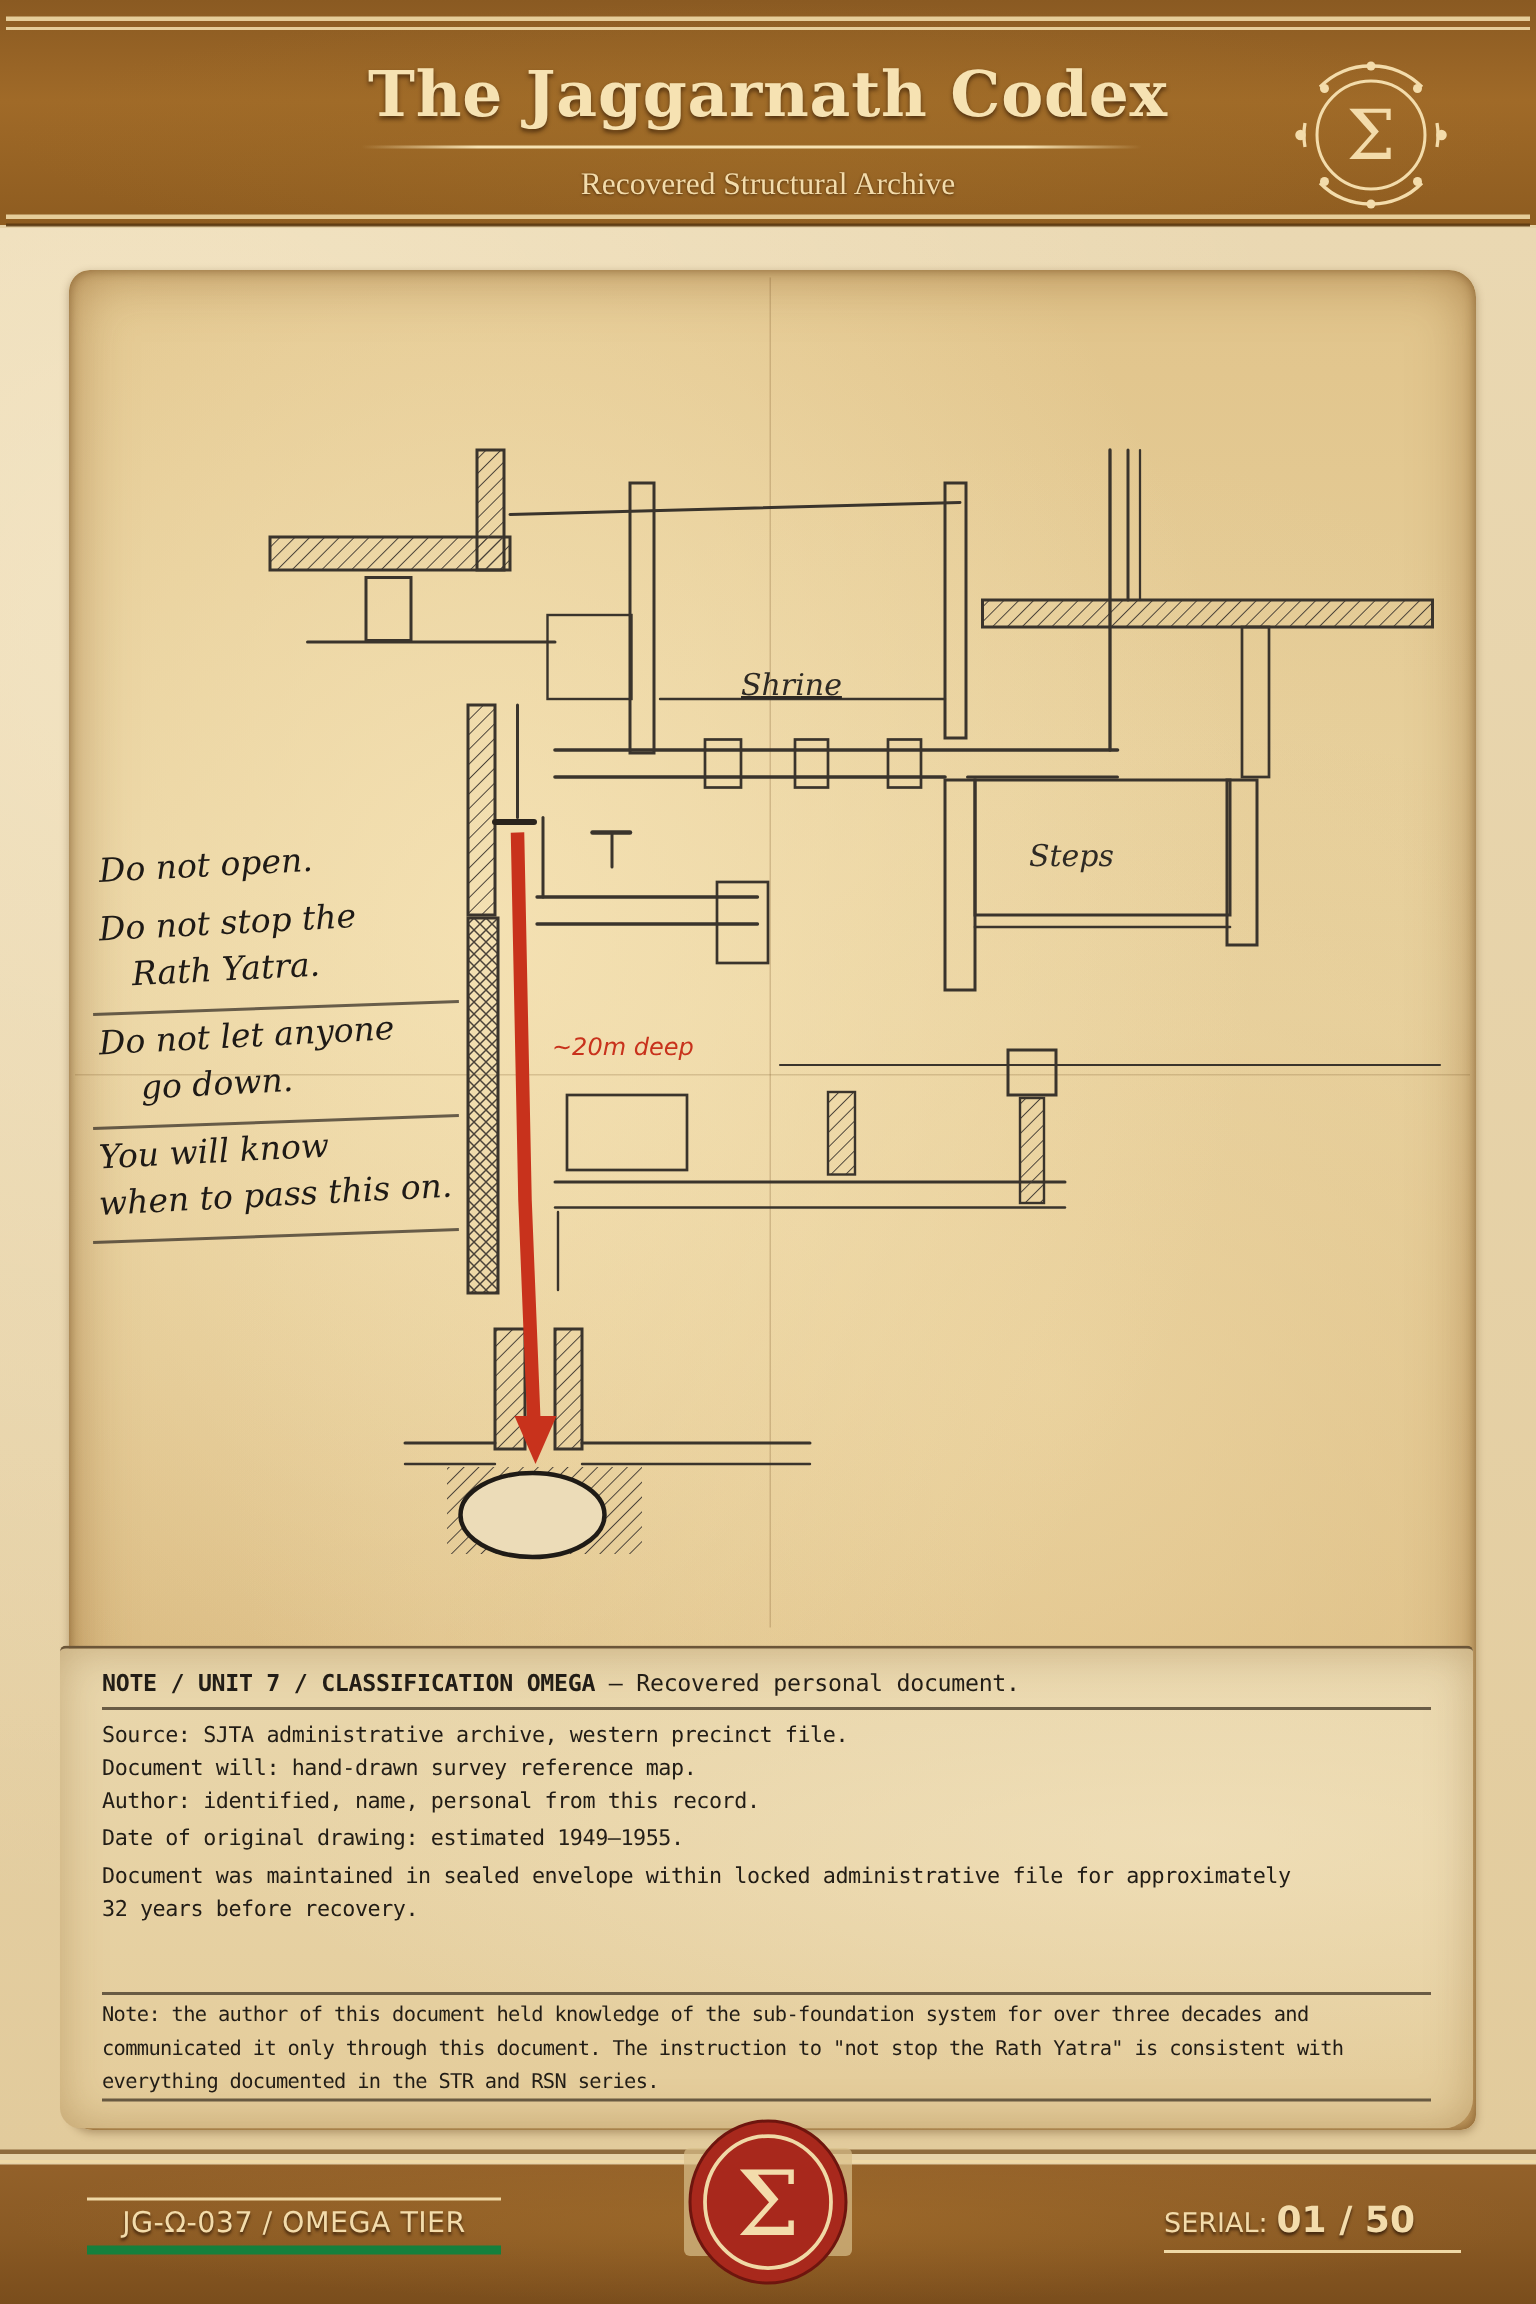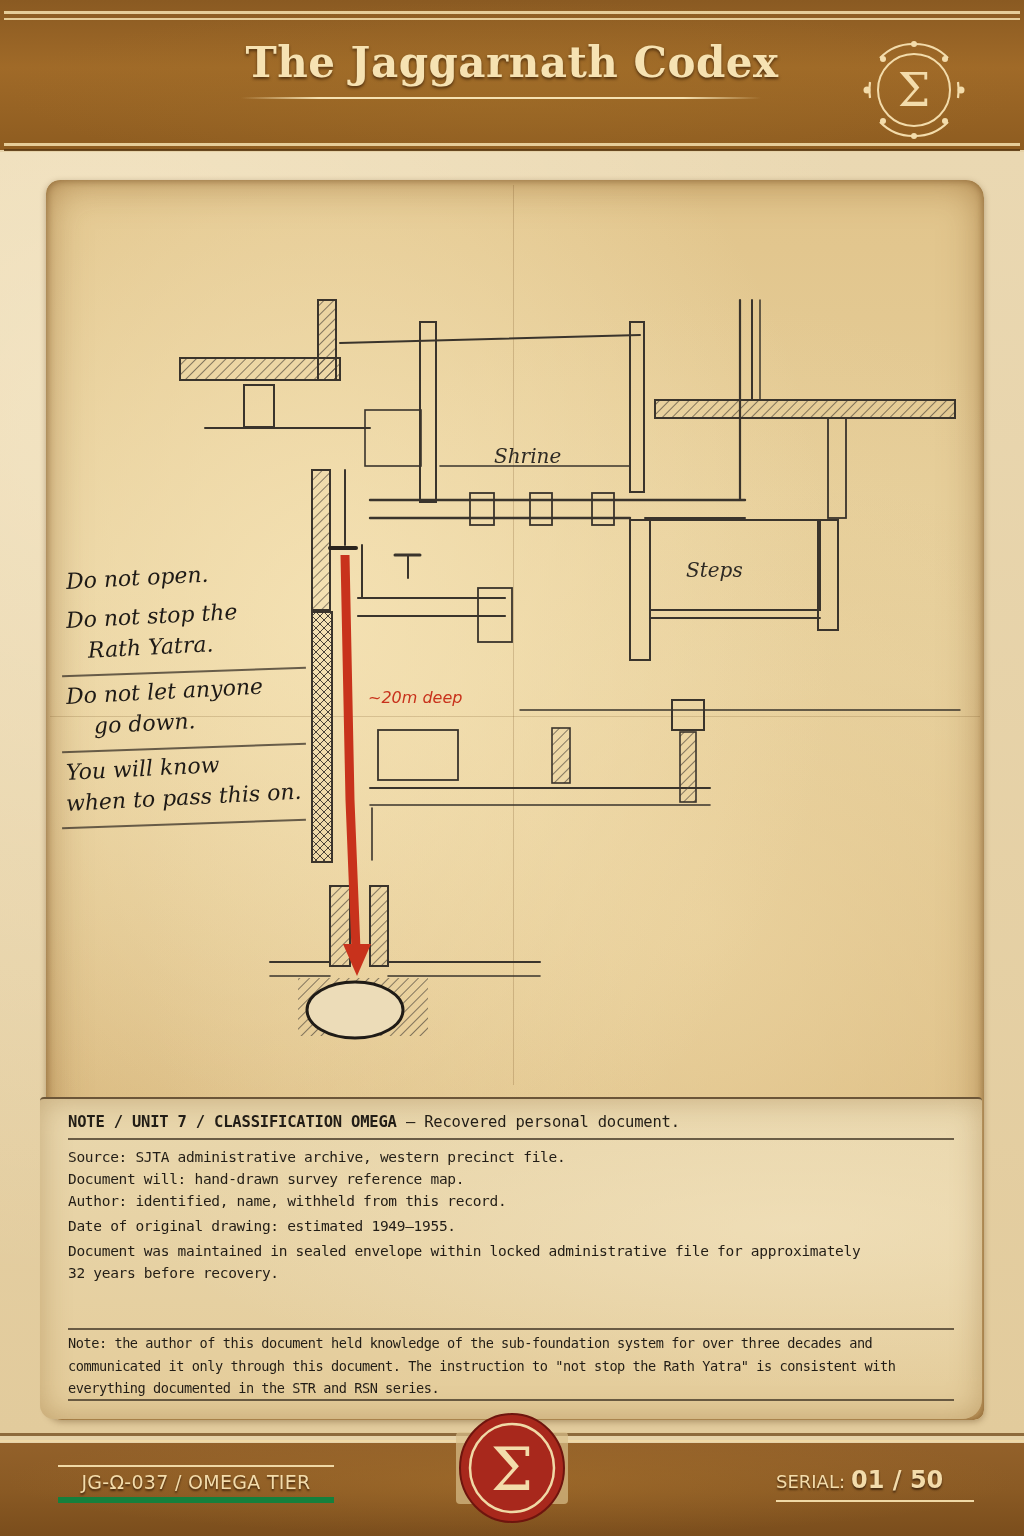--- a/index.html
+++ b/index.html
@@ -139,20 +139,21 @@
   .seal { position: absolute; left: 448px; top: 1412px; width: 128px; height: 112px; }
 </style>
 </head>
 <body>
 
 <header class="header">
   <div class="rule r1"></div>
   <div class="rule r2"></div>
   <h1 class="title">The Jaggarnath Codex</h1>
   <div class="title-rule"></div>
+  <div class="subtitle">Recovered Structural Archive</div>
   <svg class="sigma-emblem" viewBox="0 0 104 104">
     <circle cx="52" cy="52" r="36" fill="none" stroke="#f3dcab" stroke-width="2"></circle>
     <path d="M52 6 A46 46 0 0 1 86 20" fill="none" stroke="#f3dcab" stroke-width="2.2"></path>
     <path d="M18 20 A46 46 0 0 1 52 6" fill="none" stroke="#f3dcab" stroke-width="2.2"></path>
     <path d="M86 84 A46 46 0 0 1 52 98" fill="none" stroke="#f3dcab" stroke-width="2.2"></path>
     <path d="M52 98 A46 46 0 0 1 18 84" fill="none" stroke="#f3dcab" stroke-width="2.2"></path>
     <path d="M96 44 A46 46 0 0 1 96 60" fill="none" stroke="#f3dcab" stroke-width="2.2"></path>
     <path d="M8 44 A46 46 0 0 0 8 60" fill="none" stroke="#f3dcab" stroke-width="2.2"></path>
     <circle cx="52" cy="6" r="3" fill="#f3dcab"></circle>
       <circle cx="52" cy="98" r="3" fill="#f3dcab"></circle>
@@ -240,21 +241,21 @@
     <line x1="270" y1="976" x2="330" y2="976" stroke-width="1.6"></line>
     <line x1="388" y1="976" x2="540" y2="976" stroke-width="1.6"></line>
     <rect x="298" y="978" width="130" height="58" fill="url(#hatch)" stroke="none"></rect>
     <ellipse cx="355" cy="1010" rx="48" ry="28" fill="#ecdcb8" stroke="#1f1b16" stroke-width="3"></ellipse>
 
     <polyline points="345,555 350,800 356,950" stroke="#c8321c" stroke-width="9" stroke-linecap="butt"></polyline>
     <polygon points="343,944 371,944 357,976" fill="#c8321c" stroke="none"></polygon>
     <line x1="330" y1="548" x2="356" y2="548" stroke-width="4" stroke="#2a241d"></line>
   </svg>
 
-  <div class="room-label" style="left:494px; top:444px;">Shrine</div>
+  <div class="room-label" style="left:494px; top:444px;text-decoration:underline;">Shrine</div>
   <div class="room-label" style="left:686px; top:558px;">Steps</div>
   <div class="depth-label">~20m deep</div>
 </div>
 
 <div class="margin-notes">
   <div class="note-line">Do not open.</div>
   <div class="note-line" style="margin-top:8px">Do not stop the</div>
   <div class="note-line indent">Rath Yatra.</div>
   <div class="note-rule"></div>
   <div class="note-line">Do not let anyone</div>
@@ -267,21 +268,21 @@
 
 <section class="info">
   <div class="info-head">
     <b>NOTE / UNIT 7 / CLASSIFICATION OMEGA</b>
     <span>— Recovered personal document.</span>
   </div>
   <div class="info-rule a"></div>
   <div class="info-lines">
     <div>Source: SJTA administrative archive, western precinct file.</div>
     <div>Document will: hand-drawn survey reference map.</div>
-    <div>Author: identified, name, withheld from this record.</div>
+    <div>Author: identified, name, personal from this record.</div>
     <div class="gap">Date of original drawing: estimated 1949–1955.</div>
     <div class="gap">Document was maintained in sealed envelope within locked administrative file for approximately</div>
     <div>32 years before recovery.</div>
   </div>
   <div class="info-rule b"></div>
   <div class="info-note">Note: the author of this document held knowledge of the sub-foundation system for over three decades and communicated it only through this document. The instruction to "not stop the Rath Yatra" is consistent with everything documented in the STR and RSN series.</div>
   <div class="info-rule c"></div>
 </section>
 
 <div class="footer-top-rule1"></div>

